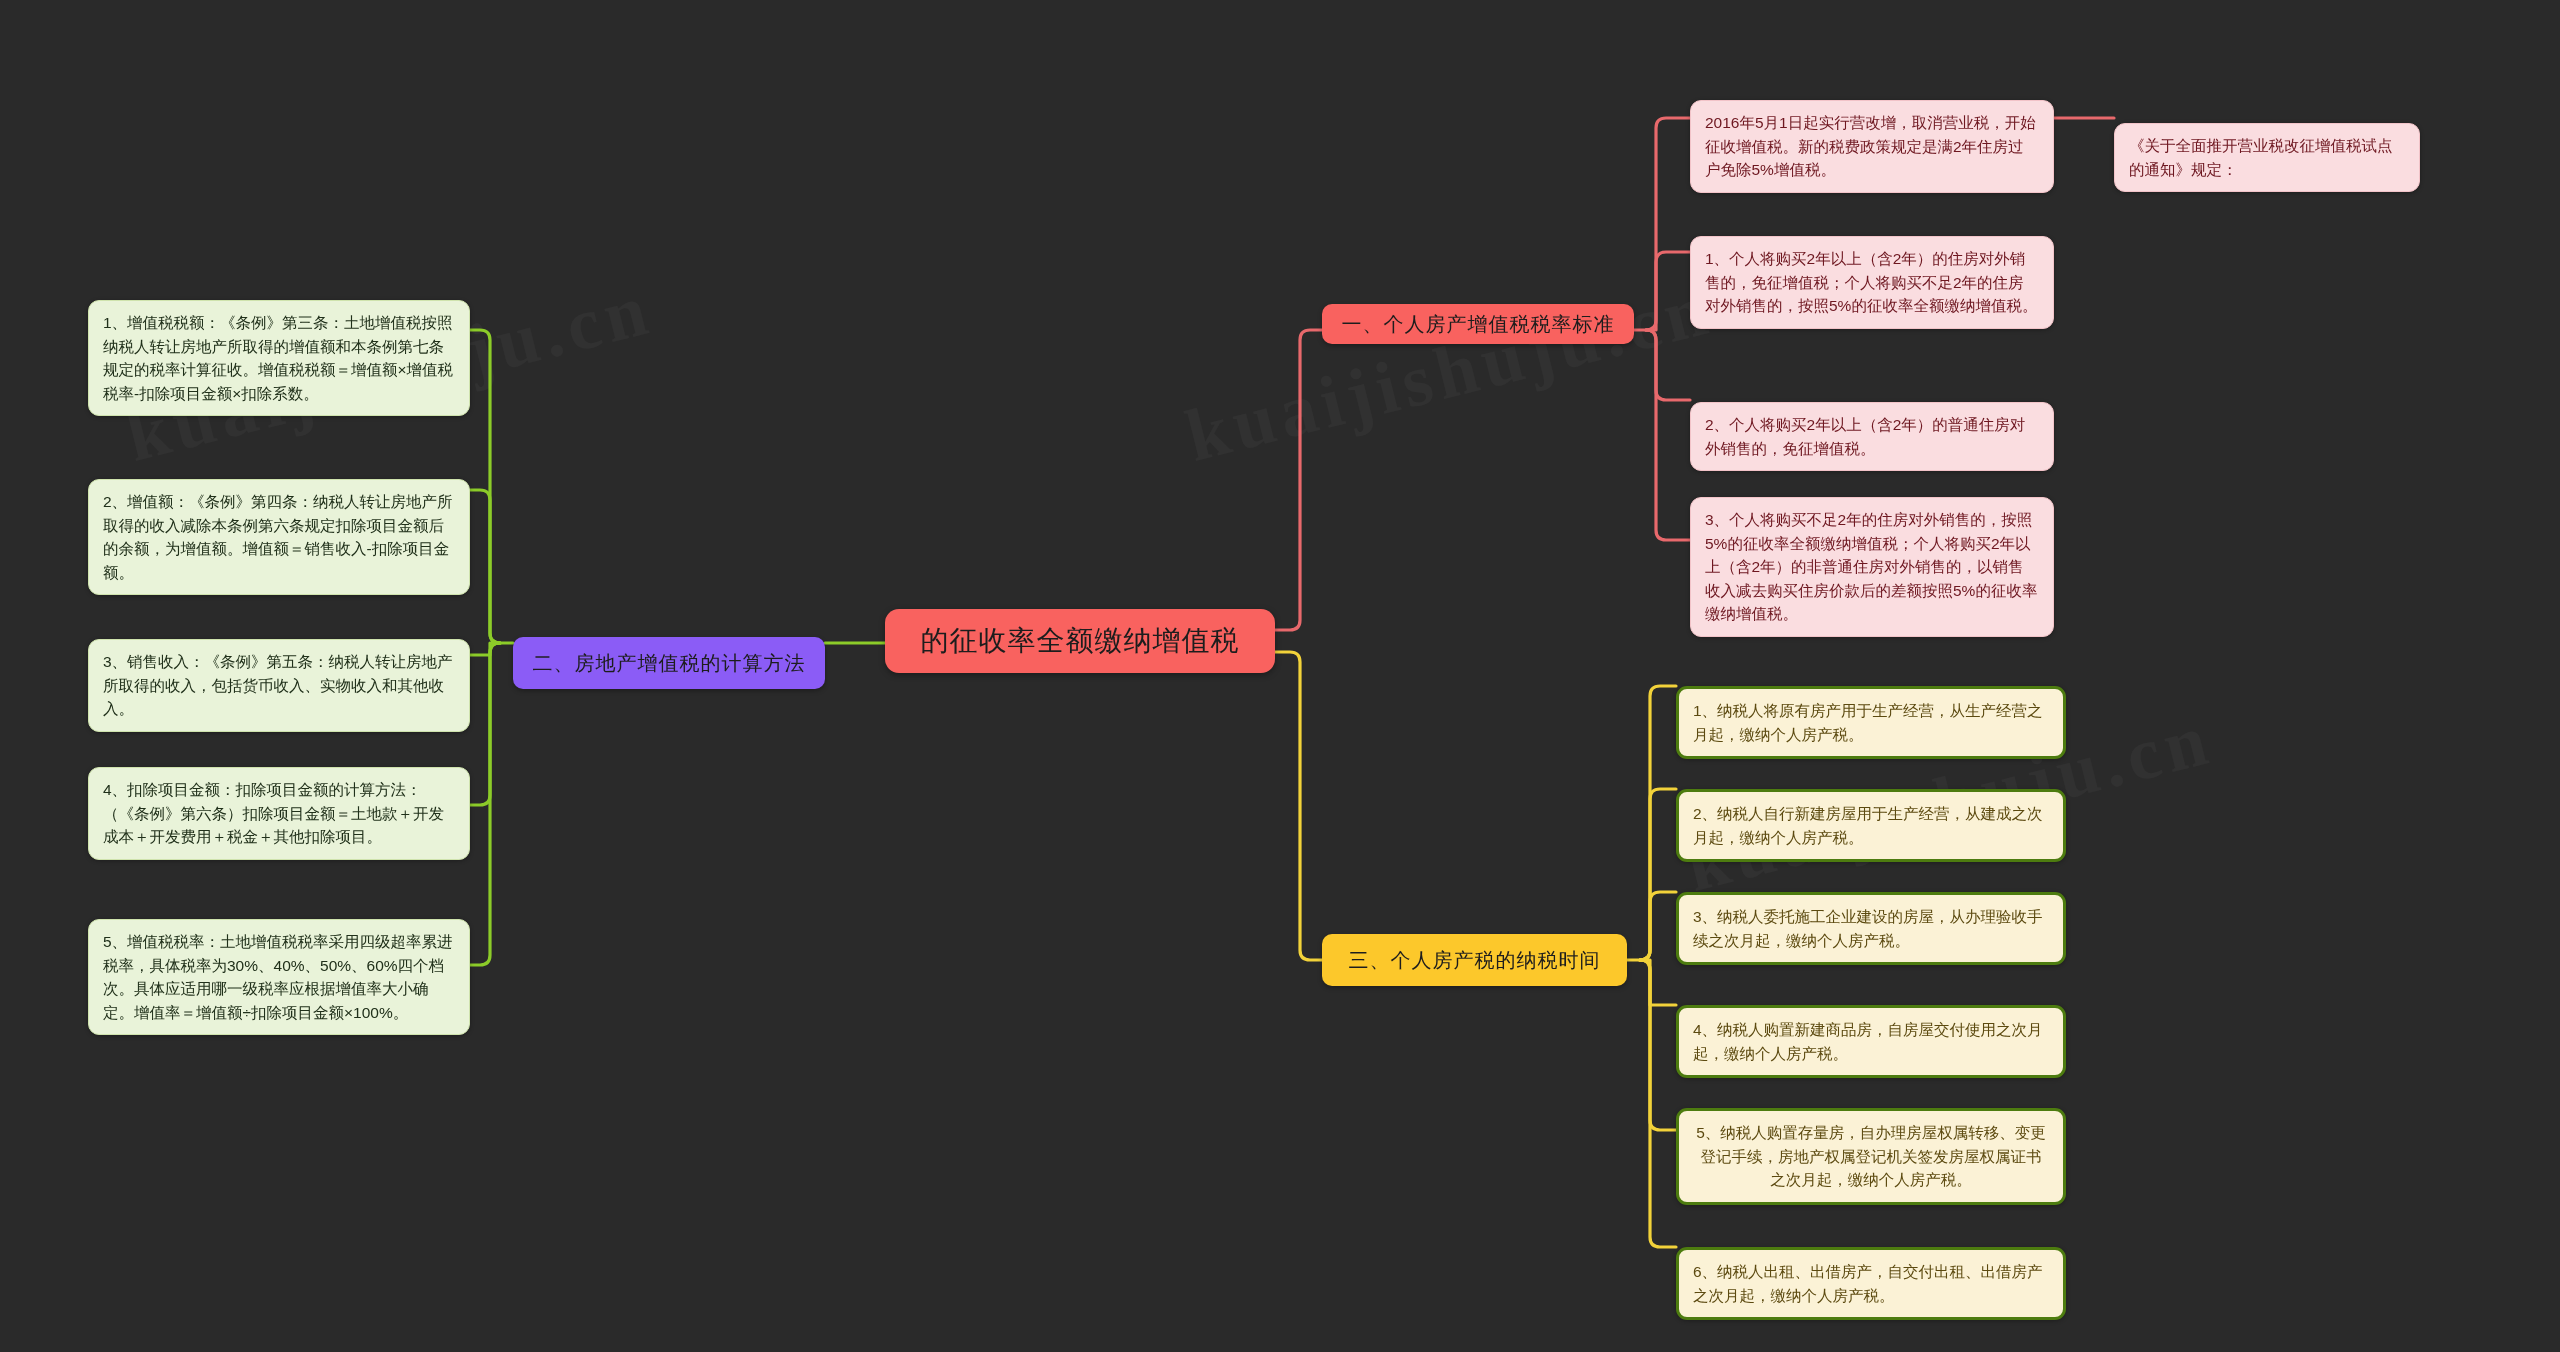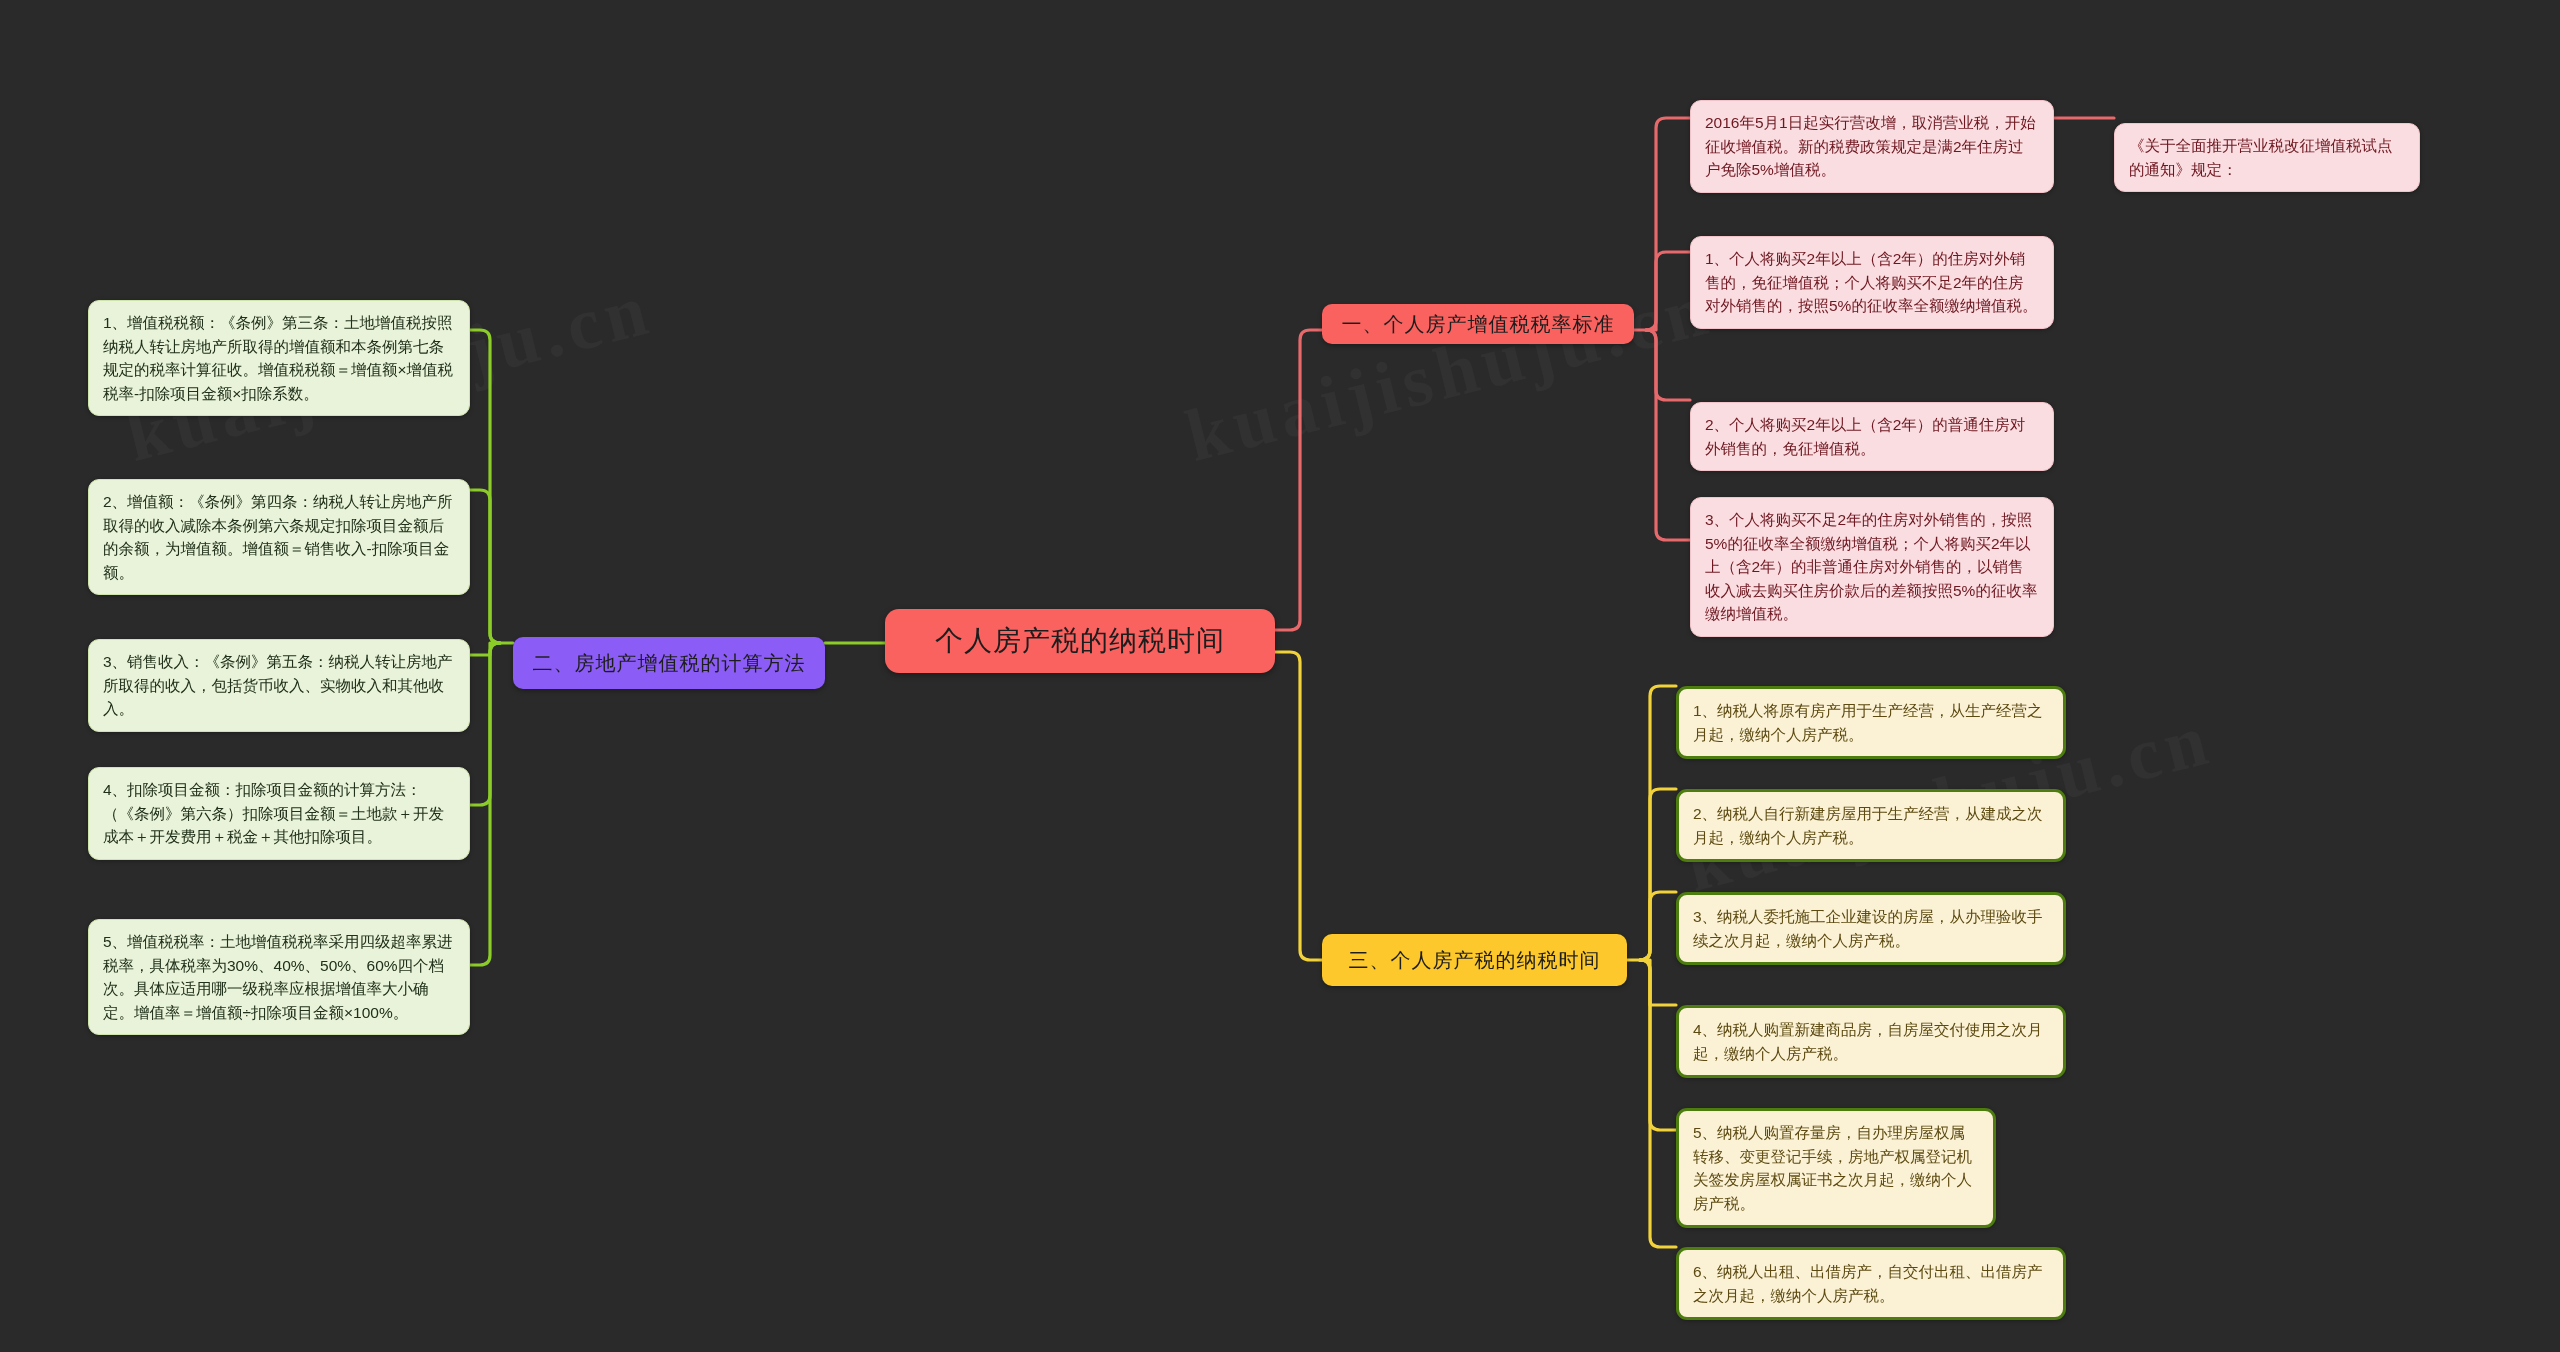--- a/index.html
+++ b/index.html
@@ -133,21 +133,21 @@
       <path d="M1627,960 L1640,960" stroke="#f2d23a"></path>
       <path d="M1640,960 Q1650,960 1650,950 L1650,696 Q1650,686 1660,686 L1676,686" stroke="#f2d23a"></path>
       <path d="M1640,960 Q1650,960 1650,950 L1650,799 Q1650,789 1660,789 L1676,789" stroke="#f2d23a"></path>
       <path d="M1640,960 Q1650,960 1650,950 L1650,902 Q1650,892 1660,892 L1676,892" stroke="#f2d23a"></path>
       <path d="M1640,960 Q1650,960 1650,960 L1650,1005 Q1650,1005 1660,1005 L1676,1005" stroke="#f2d23a"></path>
       <path d="M1640,960 Q1650,960 1650,970 L1650,1120 Q1650,1130 1660,1130 L1676,1130" stroke="#f2d23a"></path>
       <path d="M1640,960 Q1650,960 1650,970 L1650,1237 Q1650,1247 1660,1247 L1676,1247" stroke="#f2d23a"></path>
     </g>
   </svg>
 
-  <div class="node root" style="left:885px; top:609px; width:390px; height:64px;">个人房产税的纳税时间</div>
+  <div class="node root" style="left:885px; top:609px; width:390px; height:64px;">的征收率全额缴纳增值税</div>
 
   <div class="node branch red" style="left:1322px; top:304px; width:312px; height:40px;">一、个人房产增值税税率标准</div>
 
   <div class="node branch green" style="left:513px; top:617px; width:312px; height:52px;">二、房地产增值税的计算方法</div>
 
   <div class="node branch yellow" style="left:1322px; top:934px; width:305px; height:52px;">三、个人房产税的纳税时间</div>
 
   <div class="node leaf pink" style="left:1690px; top:69px; width:364px;">2016年5月1日起实行营改增，取消营业税，开始征收增值税。新的税费政策规定是满2年住房过户免除5%增值税。</div>
 
   <div class="node leaf pink" style="left:1690px; top:205px; width:364px;">1、个人将购买2年以上（含2年）的住房对外销售的，免征增值税；个人将购买不足2年的住房对外销售的，按照5%的征收率全额缴纳增值税。</div>
@@ -169,17 +169,17 @@
   <div class="node leaf green" style="left:88px; top:888px; width:382px;">5、增值税税率：土地增值税税率采用四级超率累进税率，具体税率为30%、40%、50%、60%四个档次。具体应适用哪一级税率应根据增值率大小确定。增值率＝增值额÷扣除项目金额×100%。</div>
 
   <div class="node leaf cream" style="left:1676px; top:655px; width:390px;">1、纳税人将原有房产用于生产经营，从生产经营之月起，缴纳个人房产税。</div>
 
   <div class="node leaf cream" style="left:1676px; top:758px; width:390px;">2、纳税人自行新建房屋用于生产经营，从建成之次月起，缴纳个人房产税。</div>
 
   <div class="node leaf cream" style="left:1676px; top:861px; width:390px;">3、纳税人委托施工企业建设的房屋，从办理验收手续之次月起，缴纳个人房产税。</div>
 
   <div class="node leaf cream" style="left:1676px; top:974px; width:390px;">4、纳税人购置新建商品房，自房屋交付使用之次月起，缴纳个人房产税。</div>
 
-  <div class="node leaf cream" style="left:1676px; top:1077px; width:320px;">5、纳税人购置存量房，自办理房屋权属转移、变更登记手续，房地产权属登记机关签发房屋权属证书之次月起，缴纳个人房产税。</div>
+  <div class="node leaf cream" style="left:1676px; top:1077px; width:390px;text-align:center;">5、纳税人购置存量房，自办理房屋权属转移、变更登记手续，房地产权属登记机关签发房屋权属证书之次月起，缴纳个人房产税。</div>
 
   <div class="node leaf cream" style="left:1676px; top:1216px; width:390px;">6、纳税人出租、出借房产，自交付出租、出借房产之次月起，缴纳个人房产税。</div>
 
 </div>
 
 </body></html>

